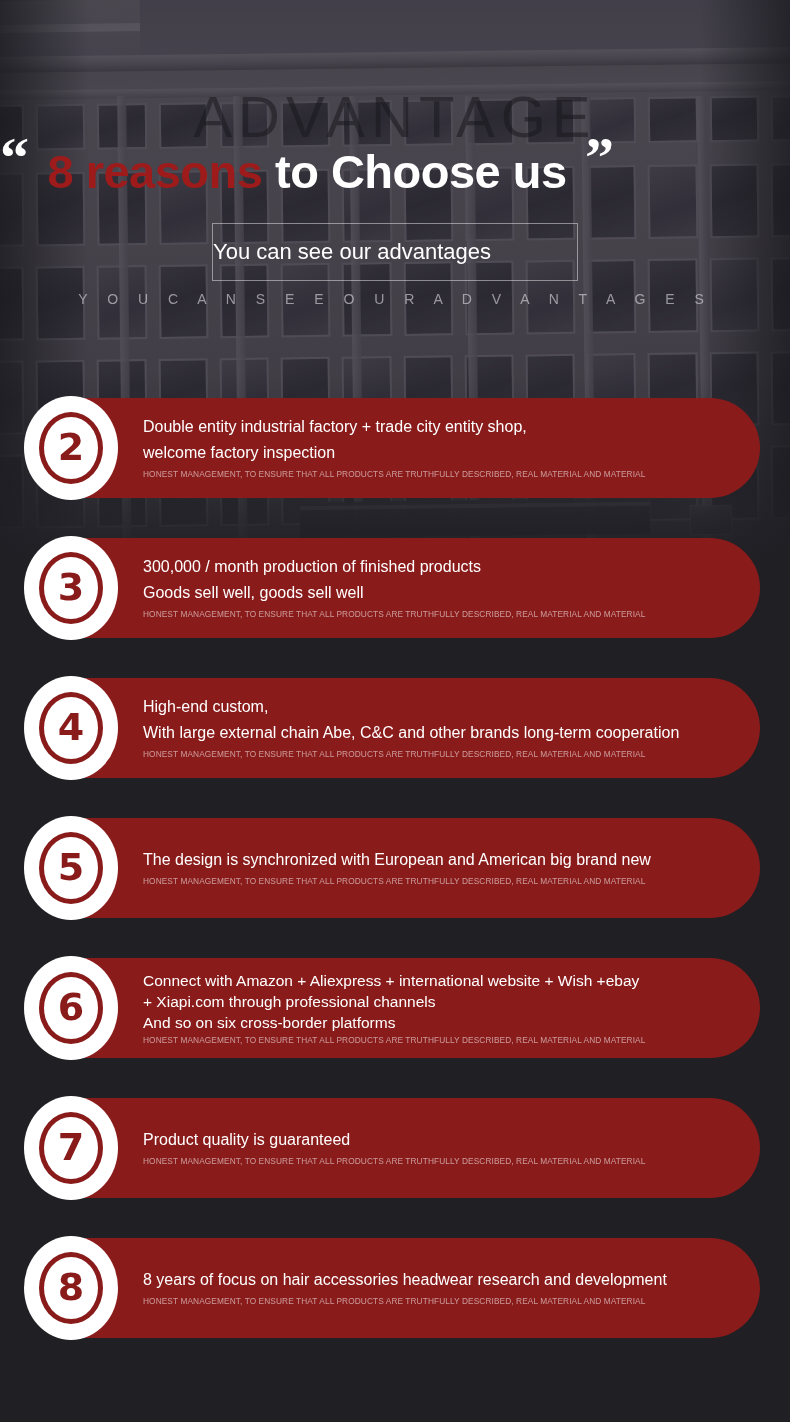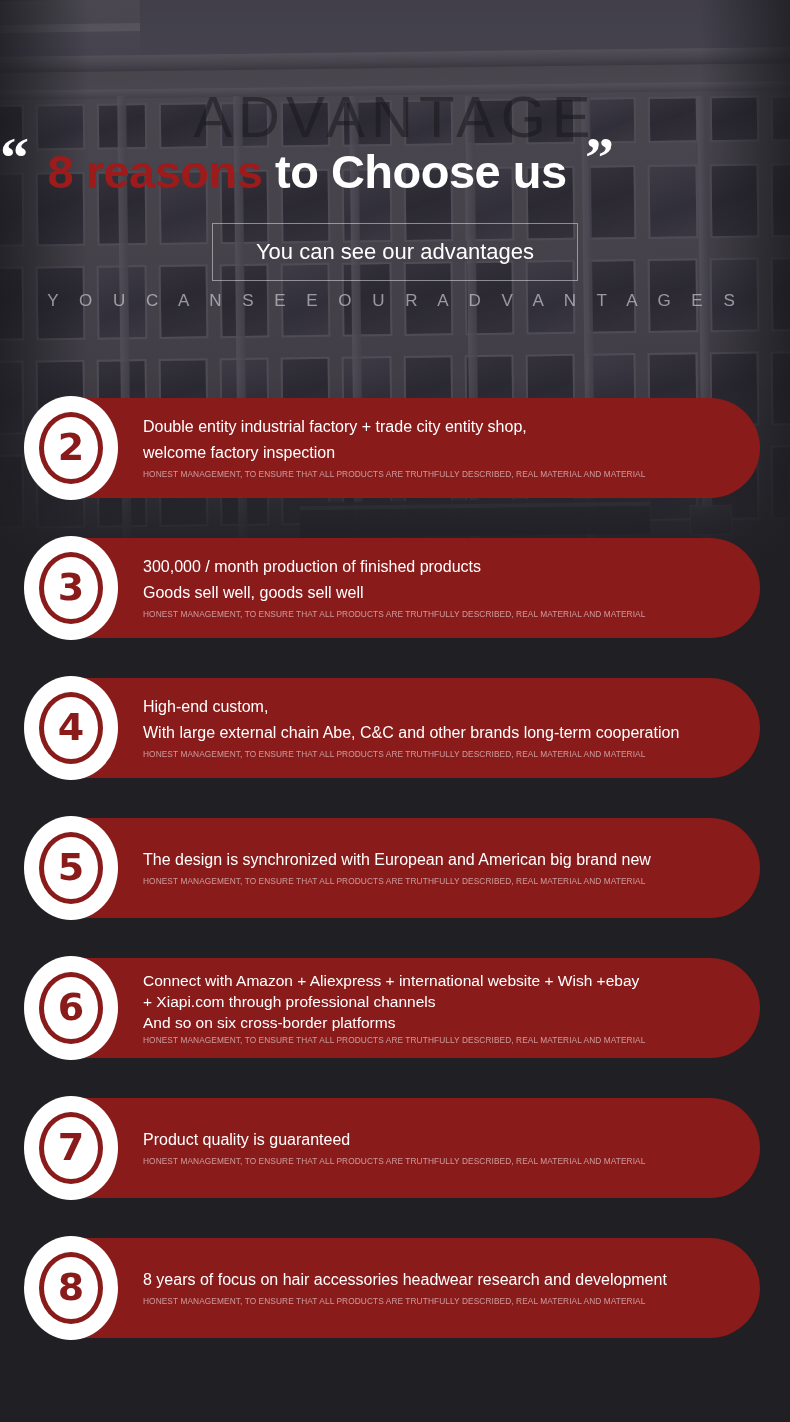--- a/index.html
+++ b/index.html
@@ -178,34 +178,33 @@
   .subbox {
     position: absolute;
     left: 50%;
     transform: translateX(-50%);
     top: 223px;
     width: 366px;
     height: 58px;
     border: 1px solid rgba(255,255,255,0.45);
     display: flex;
     align-items: center;
-    justify-content: center;
   }
   .subbox span {
     color: #ffffff;
     font-size: 22px;
     letter-spacing: 0px;
   }
 
   .tagline {
     position: absolute;
     left: 0; right: 0; top: 291px;
     text-align: center;
     color: rgba(222,220,226,0.62);
-    font-size: 17px;
+    font-size: 14px;
     letter-spacing: 8px;
     font-weight: normal;
   }
 
   
   .cards {
     position: absolute;
     left: 0; top: 398px;
     width: 790px;
     z-index: 6;

